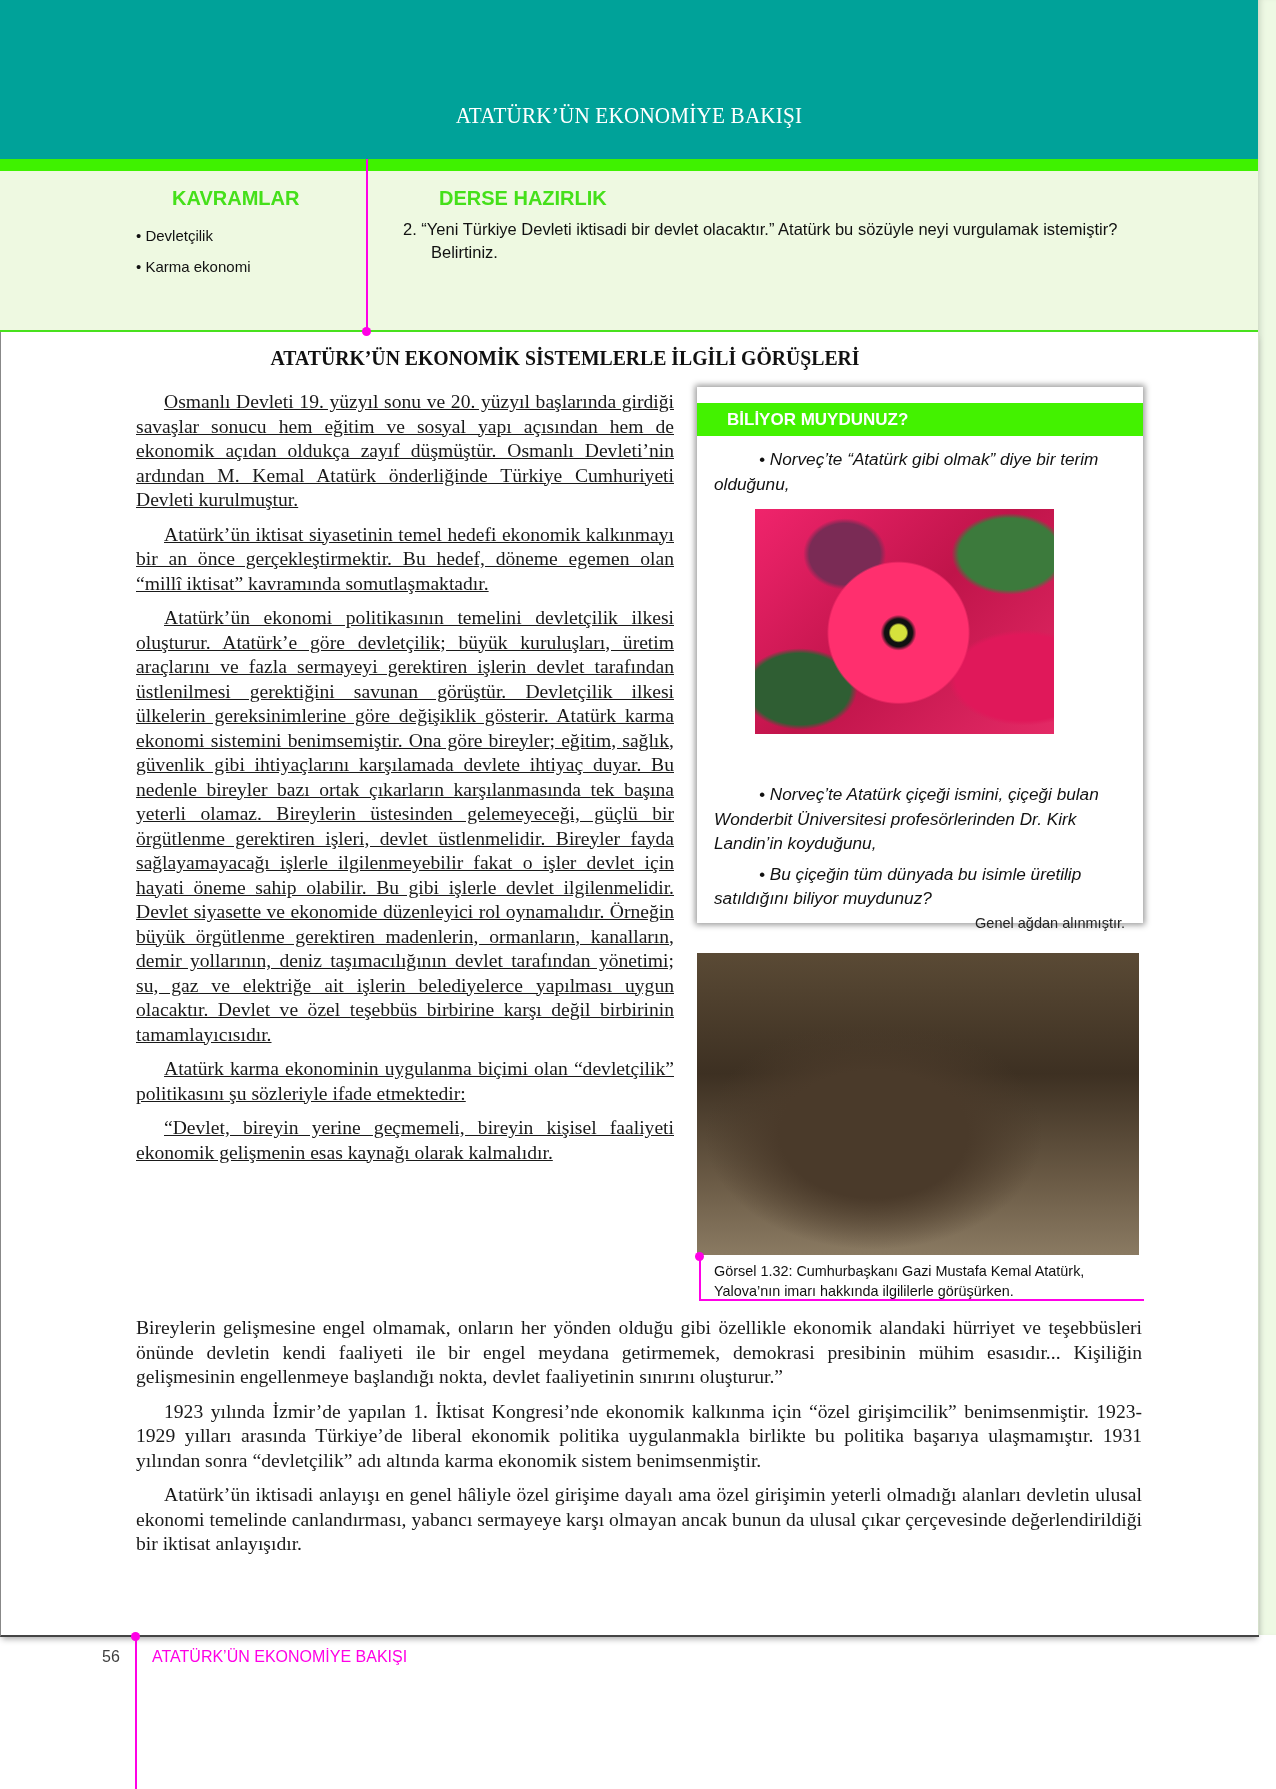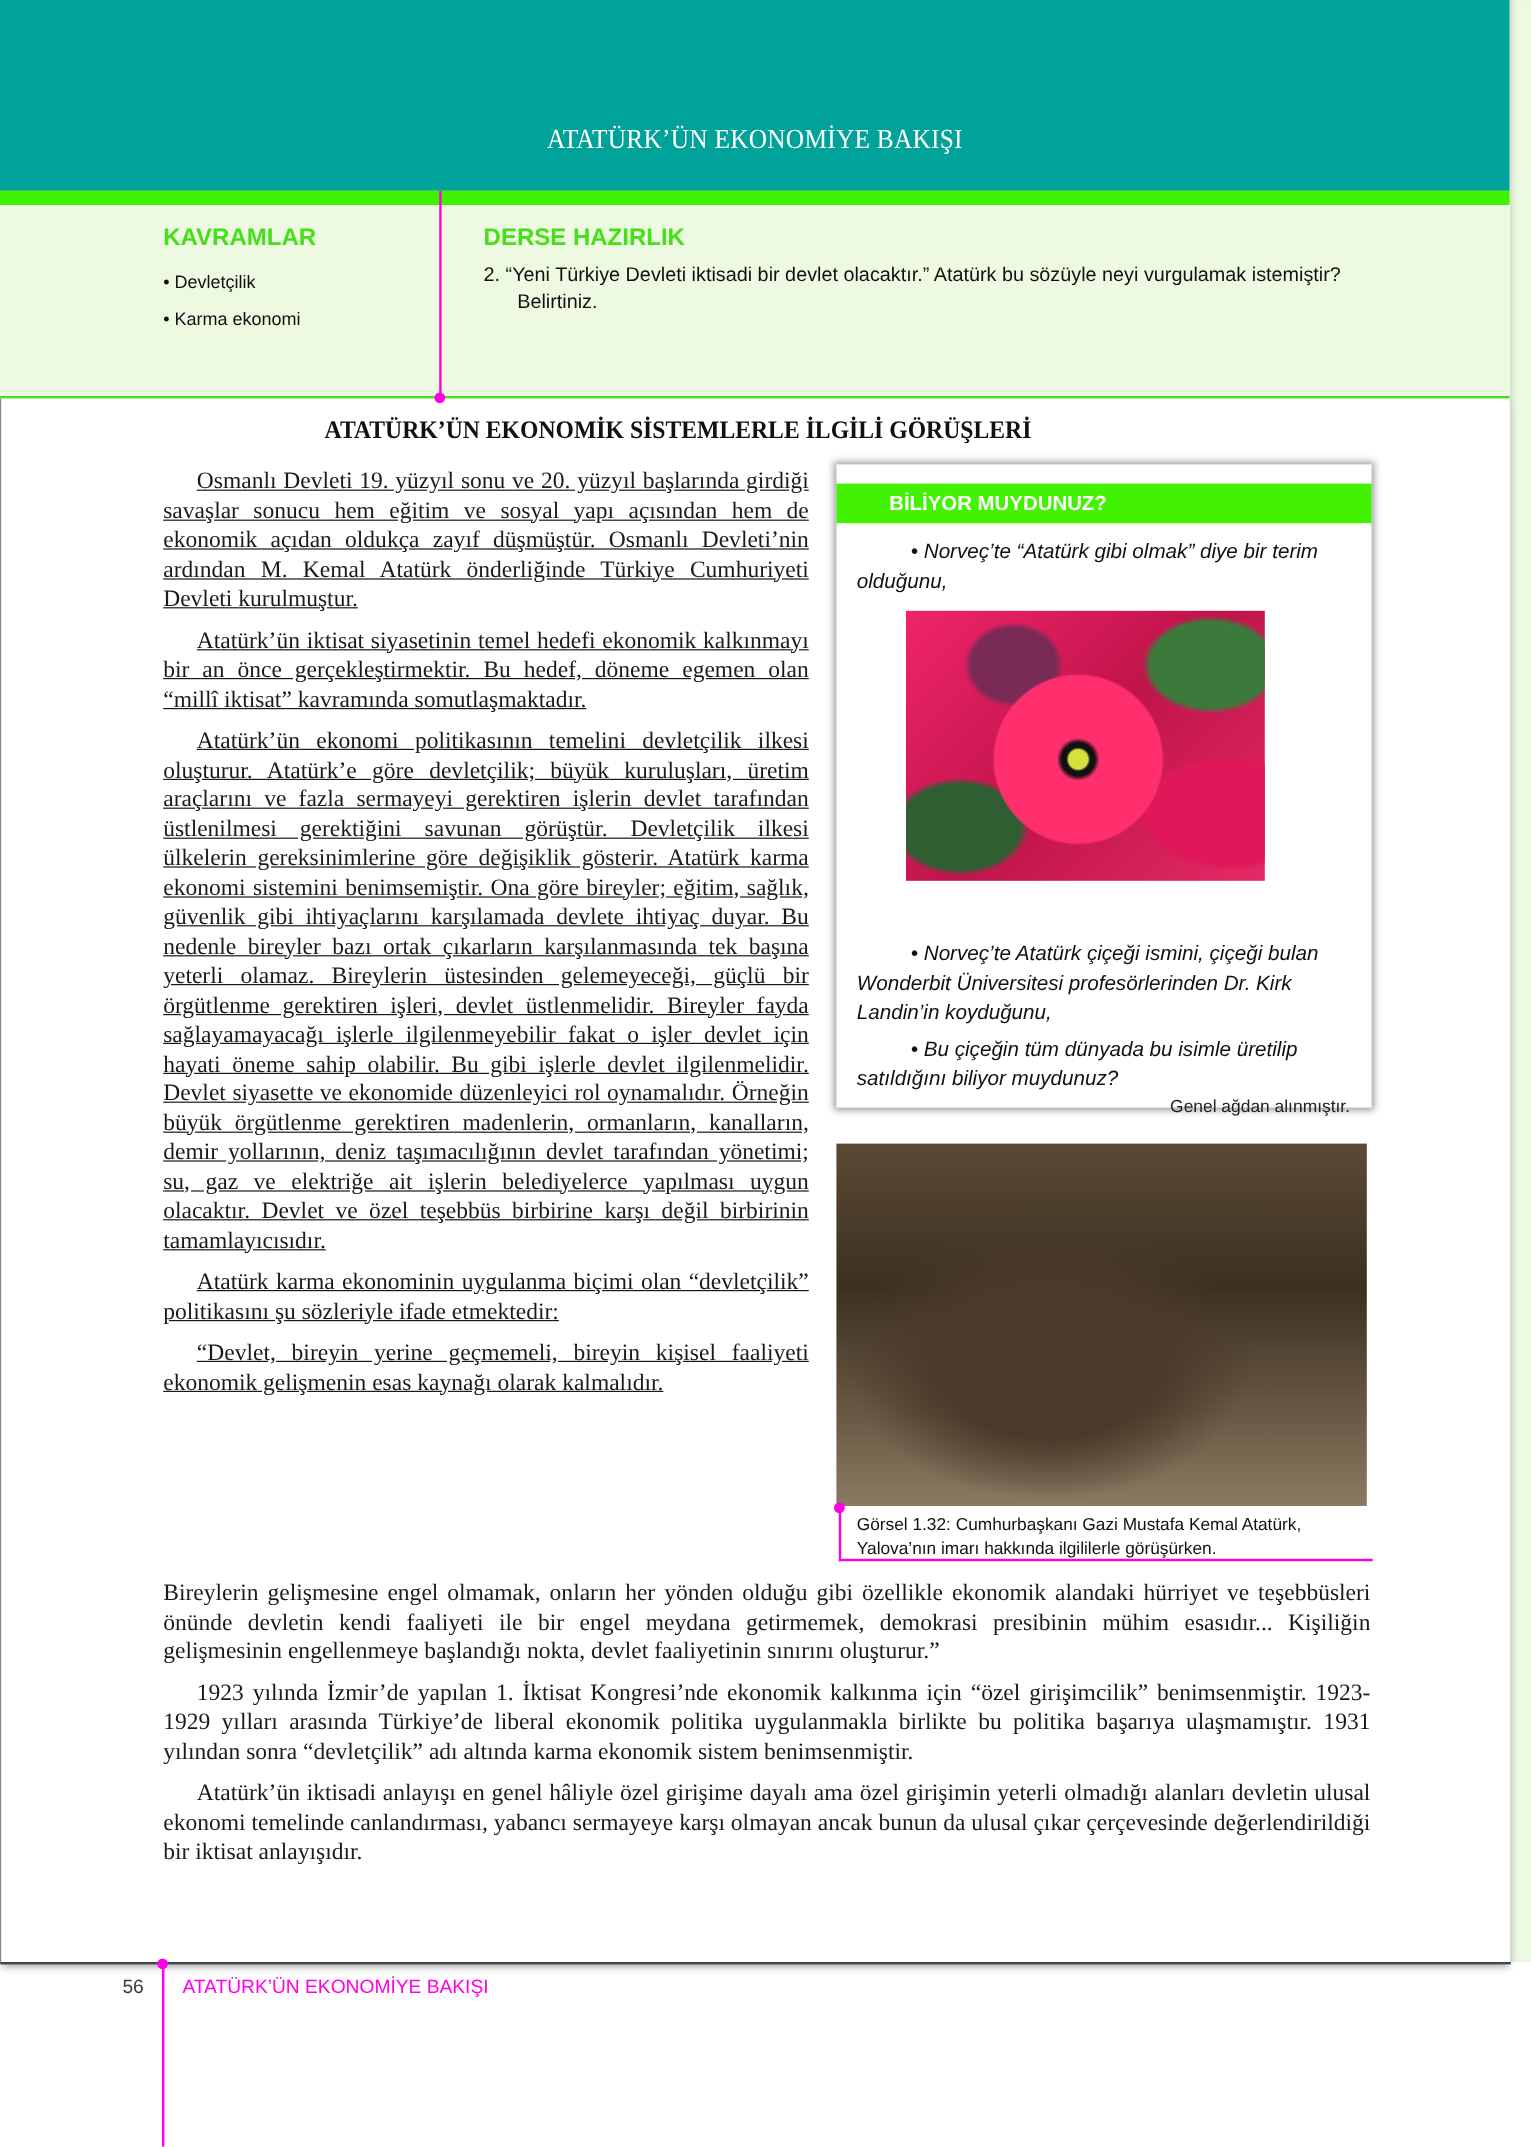--- a/index.html
+++ b/index.html
@@ -9,37 +9,37 @@
                  box-shadow: inset 6px 0 6px -4px #c8d4c0; }
   .teal-header { position:absolute; left:0; top:0; width:1258px; height:159px; background:#00a299; }
   .teal-header .title { position:absolute; left:0; width:1258px; top:103px; text-align:center; color:#fff;
                  font-family:"Liberation Serif", serif; font-size:23px; letter-spacing:0.2px; transform:scaleX(0.92); }
   .green-bar { position:absolute; left:0; top:159px; width:1258px; height:12px; background:#3ff200; }
   .prep-panel { position:absolute; left:0; top:171px; width:1258px; height:159px; background:#eef9e1;
                 border-bottom:2px solid #47e21c; }
   .magenta-v1 { position:absolute; left:366px; top:159px; width:2px; height:173px; background:#ff00e6; }
   .dot { position:absolute; width:9px; height:9px; border-radius:50%; background:#ff00e6; }
   .sans { font-family:"Liberation Sans", "DejaVu Sans", sans-serif; }
-  .kav-title, .derse-title { position:absolute; color:#45e01a; font-weight:bold; font-size:20px; }
+  .kav-title, .derse-title { position:absolute; color:#45e01a; font-weight:bold; font-size:20px;margin-left:36px; }
   .kav-title { left:136px; top:187px; }
   .derse-title { left:403px; top:187px; }
   .kav-list { position:absolute; left:136px; top:220px; font-size:15px; line-height:31px; color:#111; }
   .derse-list { position:absolute; left:403px; top:218px; width:770px; font-size:16.5px; line-height:23px; color:#111; }
   .derse-list .q { padding-left:28px; text-indent:-28px; margin-bottom:6px; }
   .page-frame { position:absolute; left:0; top:332px; width:1258px; height:1303px; border-left:1px solid #888;
                 border-bottom:2px solid #444; box-shadow: 0 4px 6px -2px #aaa; }
   .section-title { position:absolute; left:130px; width:870px; top:346px; text-align:center; font-weight:bold;
                    font-size:21px; color:#111; transform:scaleX(0.94); }
   .col { position:absolute; left:136px; width:538px; font-size:19.6px; line-height:24.5px; text-align:justify;text-decoration:underline; }
   .col p, .full p { margin:0 0 10px 0; text-indent:28px; }
   .full { position:absolute; left:136px; width:1006px; font-size:19.6px; line-height:24.5px; text-align:justify; }
   .info-box { position:absolute; left:697px; top:387px; width:446px; height:536px; background:#fff;
               box-shadow: 0 0 6px 2px #9a9a9a; }
   .info-head { position:absolute; left:0; top:16px; width:446px; height:33px; background:#43f200; color:#fff;
-               font-weight:bold; font-size:17px; line-height:33px; padding-left:44px; box-sizing:border-box; }
+               font-weight:bold; font-size:17px; line-height:33px; padding-left:30px; box-sizing:border-box; }
   .info-text { position:absolute; left:17px; width:410px; font-size:17.2px; line-height:24.5px; color:#111;font-style:italic; }
   .info-text .b { text-indent:45px; }
   .flower { position:absolute; left:58px; top:122px; width:299px; height:225px; overflow:hidden;
             background: radial-gradient(circle at 48% 55%, #d5e23c 0 4%, #111 5% 7%, #ff2f6e 9% 35%, transparent 36%),
                         radial-gradient(ellipse at 30% 20%, #7a2b55 0 12%, transparent 14%),
                         radial-gradient(ellipse at 85% 20%, #3c7a3c 0 14%, transparent 16%),
                         radial-gradient(ellipse at 15% 80%, #2f5e33 0 14%, transparent 16%),
                         radial-gradient(ellipse at 90% 75%, #e0185a 0 18%, transparent 20%),
                         linear-gradient(135deg, #f0246c, #c0144a 50%, #e42a66); }
   .source { position:absolute; right:18px; top:528px; font-size:14.5px; color:#222; }

